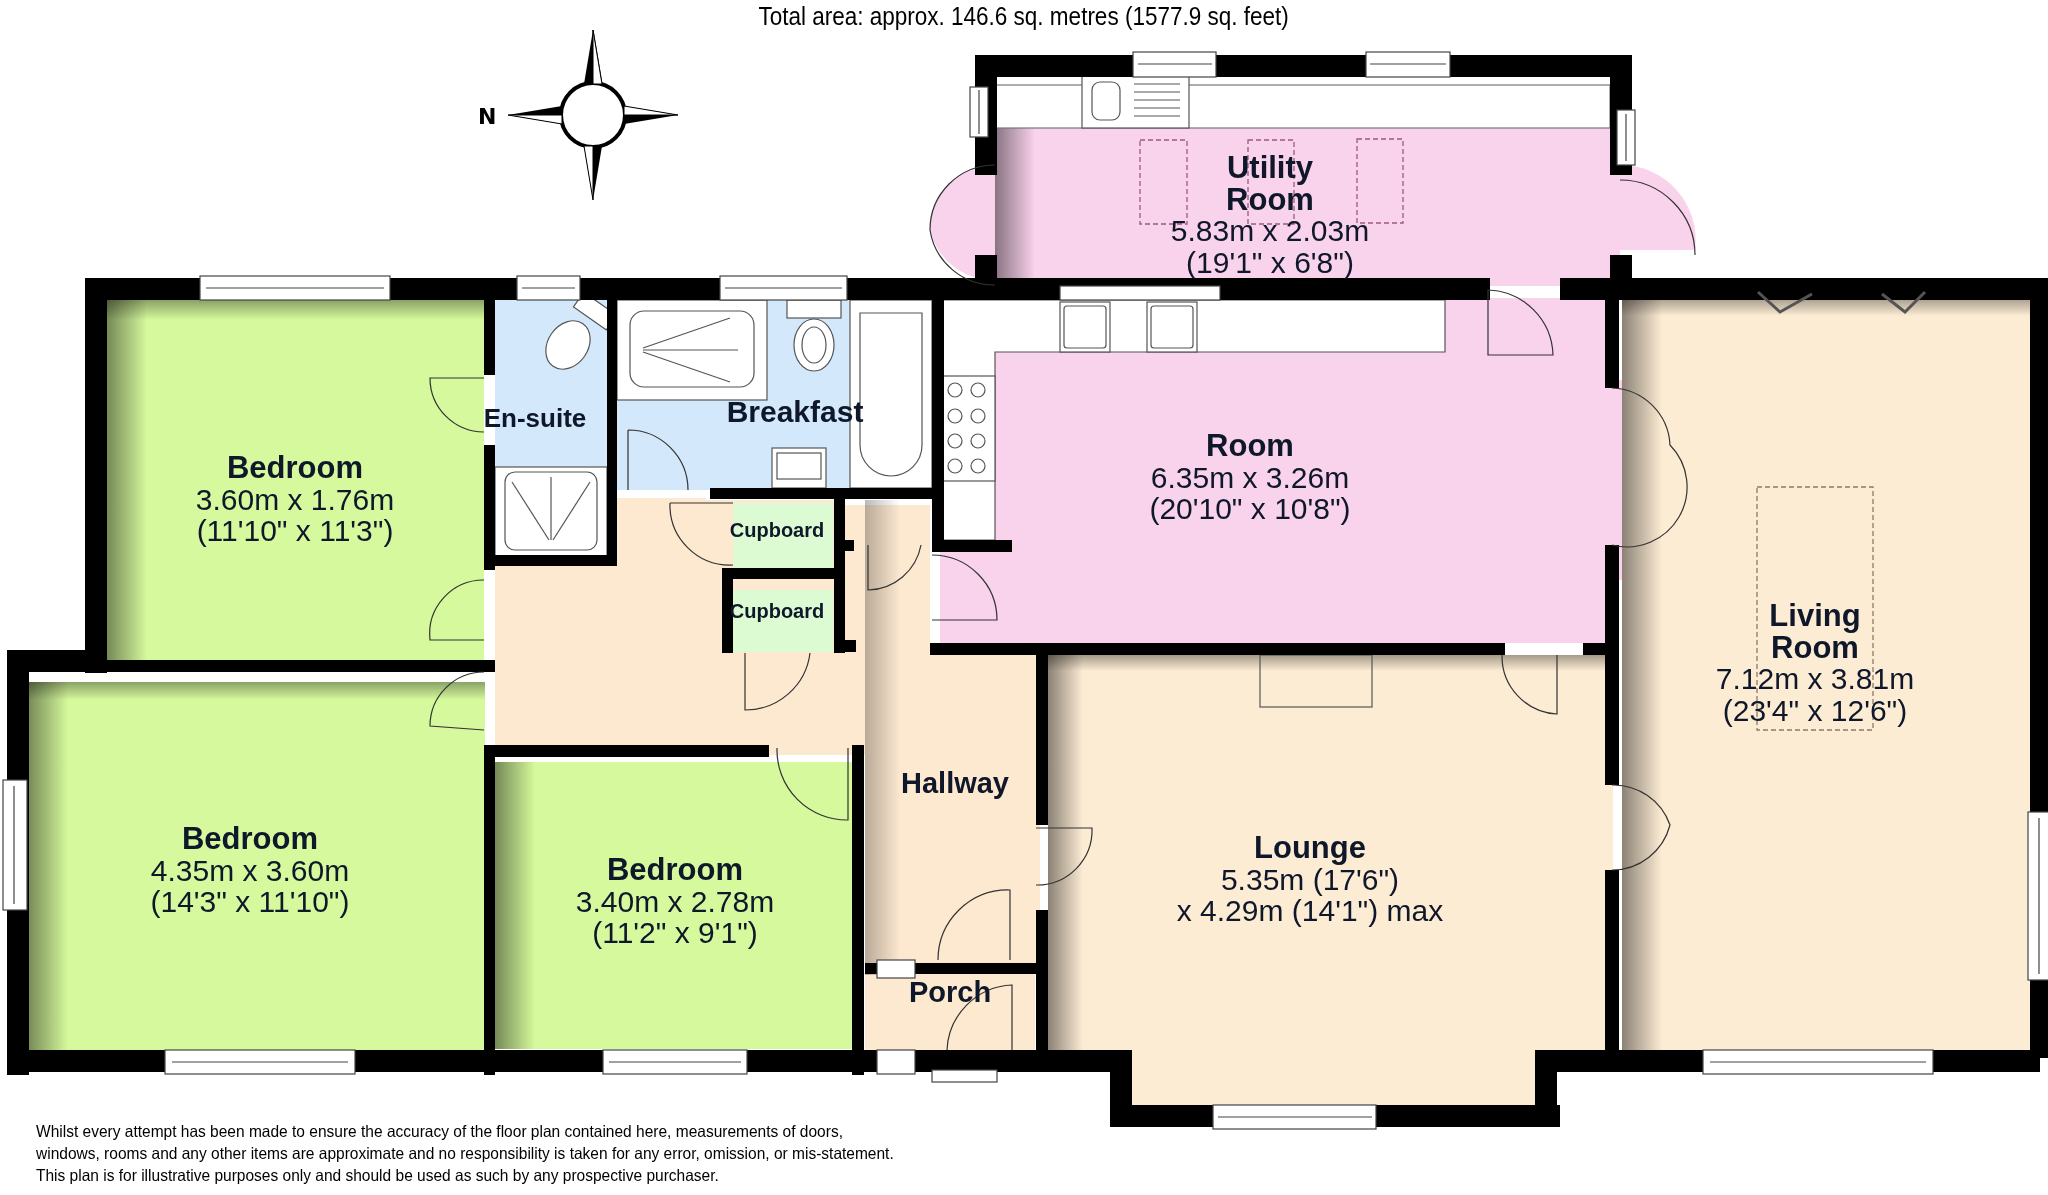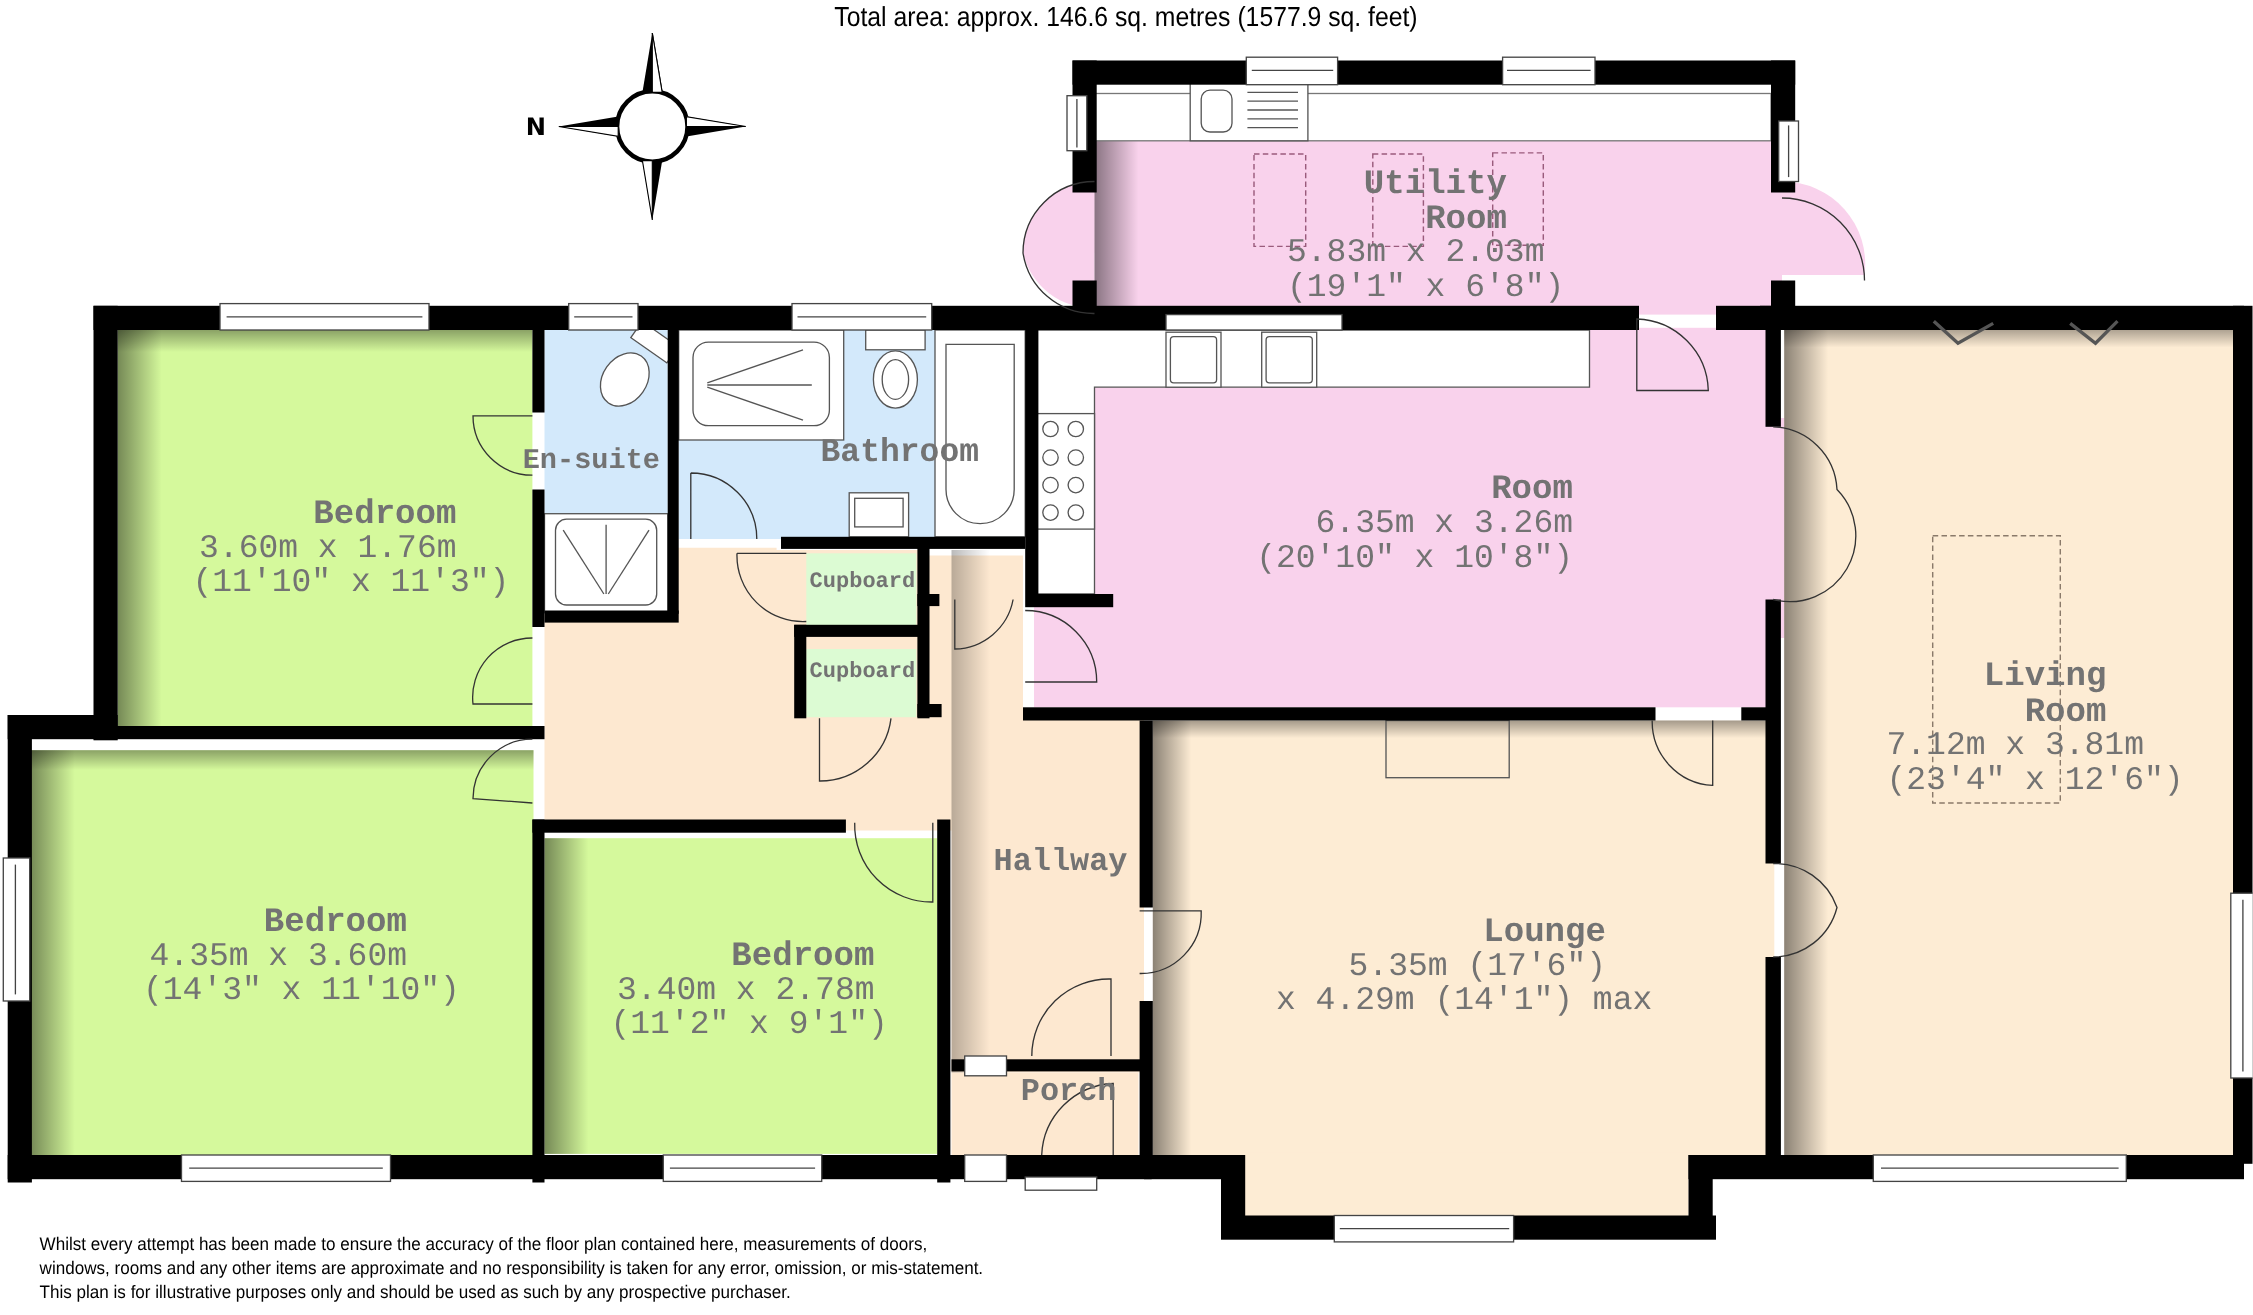--- a/index.html
+++ b/index.html
@@ -1,20 +1,20 @@
 <!DOCTYPE html>
 <html><head>
 <meta charset="utf-8">
 <style>
   html,body{margin:0;padding:0;background:#ffffff;}
   body{width:2048px;height:1195px;position:relative;overflow:hidden;font-family:"Liberation Sans",sans-serif;}
   #plan{position:absolute;left:0;top:0;width:2048px;height:1195px;}
   .title{position:absolute;left:0;top:2px;width:2048px;text-align:center;font-size:25px;color:#000;
     font-family:"Liberation Sans",sans-serif;transform:scaleX(0.9);transform-origin:1020px 0;}
-  .lbl{position:absolute;text-align:right;color:#737373;font-family:Liberation Mono, monospace;line-height:1.02;white-space:nowrap;}
+  .lbl{position:absolute;text-align:center;color:#0f172a;font-family:Liberation Sans, sans-serif;line-height:1.02;white-space:nowrap;}
   .lbl .nm{font-weight:bold;font-size:31px;display:block;}
   .lbl .dm{font-size:30px;display:block;line-height:1.05;}
   .small-nm{font-weight:bold;font-size:20px;}
   .disclaimer{position:absolute;left:36px;top:1120px;width:1100px;font-size:16.5px;line-height:22px;color:#000;
     transform:scaleX(0.94);transform-origin:0 0;font-family:"Liberation Sans",sans-serif;}
   .compass-n{position:absolute;left:478px;top:104px;font-weight:bold;font-size:22px;font-family:"DejaVu Sans",sans-serif;}
 </style>
 </head>
 <body>
 
@@ -311,21 +311,21 @@
   <span class="dm">(14'3" x 11'10")</span>
 </div>
 
 <div class="lbl" style="left:555px;top:854px;width:240px;">
   <span class="nm">Bedroom</span>
   <span class="dm">3.40m x 2.78m</span>
   <span class="dm">(11'2" x 9'1")</span>
 </div>
 
 <div class="lbl" style="left:470px;top:405px;width:130px;font-weight:bold;font-size:26px;">En-suite</div>
-<div class="lbl" style="left:700px;top:397px;width:190px;font-weight:bold;font-size:30px;">Bathroom</div>
+<div class="lbl" style="left:700px;top:397px;width:190px;font-weight:bold;font-size:30px;">Breakfast</div>
 <div class="lbl small-nm" style="left:722px;top:520px;width:110px;">Cupboard</div>
 <div class="lbl small-nm" style="left:722px;top:601px;width:110px;">Cupboard</div>
 <div class="lbl" style="left:885px;top:769px;width:140px;font-weight:bold;font-size:29px;">Hallway</div>
 <div class="lbl" style="left:885px;top:978px;width:130px;font-weight:bold;font-size:29px;">Porch</div>
 
 <div class="disclaimer">
   <div>Whilst every attempt has been made to ensure the accuracy of the floor plan contained here, measurements of doors,</div>
   <div>windows, rooms and any other items are approximate and no responsibility is taken for any error, omission, or mis-statement.</div>
   <div>This plan is for illustrative purposes only and should be used as such by any prospective purchaser.</div>
 </div>

